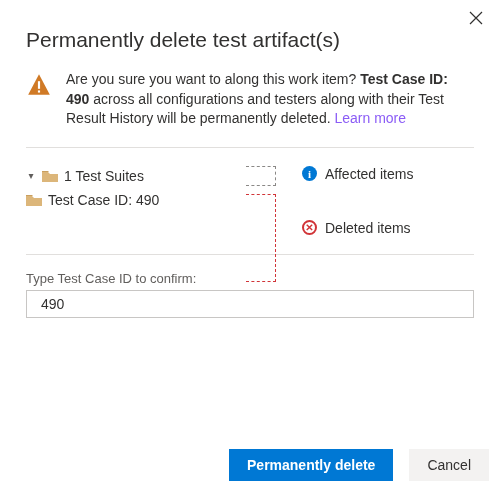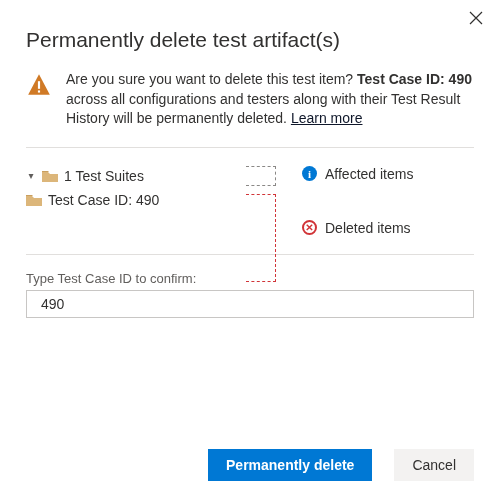--- a/index.html
+++ b/index.html
@@ -42,22 +42,21 @@
     flex:0 0 auto;
     margin-top:2px;
   }
   .warn-text {
     font-size:14px;
     line-height:1.4;
     color:#323130;
   }
   .warn-text b { font-weight:600; }
   .learn-more {
-    color:#0f172a;
-    text-decoration: underline;
+    color:#8b5cf6;
     cursor:pointer;
   }
   hr.sep {
     border:none;
     border-top:1px solid #e1dfdd;
     margin: 0 0 16px 0;
   }
   .body-row {
     display:flex;
     gap:10px;
@@ -141,23 +140,23 @@
     padding:5px 14px;
     font-size:14px;
     color:#323130;
     border:1px solid #c8c6c4;
     outline:none;
     font-family:inherit;
   }
   .footer {
     position:absolute;
     bottom:20px;
-    right:26px;
-    display:flex;
-    gap:22px;
+    right:11px;
+    display:flex;
+    gap:16px;
   }
   .btn {
     font-size:14px;
     padding:8px 18px;
     border:none;
     cursor:pointer;
     font-family:inherit;
   }
   .btn-primary {
     background:#0078d4;
@@ -184,21 +183,21 @@
 
   <div class="warning-row">
     <div class="warn-icon">
       <svg width="26" height="26" viewBox="0 0 24 24">
           <path d="M12 2 L22 21 L2 21 Z" fill="#d07a26"></path>
           <rect x="11" y="8.5" width="2" height="7" fill="#fff"></rect>
           <rect x="11" y="17" width="2" height="2" fill="#fff"></rect>
         </svg>
     </div>
     <div class="warn-text">
-      <span>Are you sure you want to delete this test item? </span><b>Test Case ID: 490</b><span> across all configurations and testers along with their Test Result History will be permanently deleted. </span><a class="learn-more">Learn more</a>
+      <span>Are you sure you want to along this work item? </span><b>Test Case ID: 490</b><span> across all configurations and testers along with their Test Result History will be permanently deleted. </span><a class="learn-more">Learn more</a>
     </div>
   </div>
 
   <hr class="sep">
 
   <div class="body-row">
 
     <div class="tree-col">
 
       <div class="tree-item indent-1">

